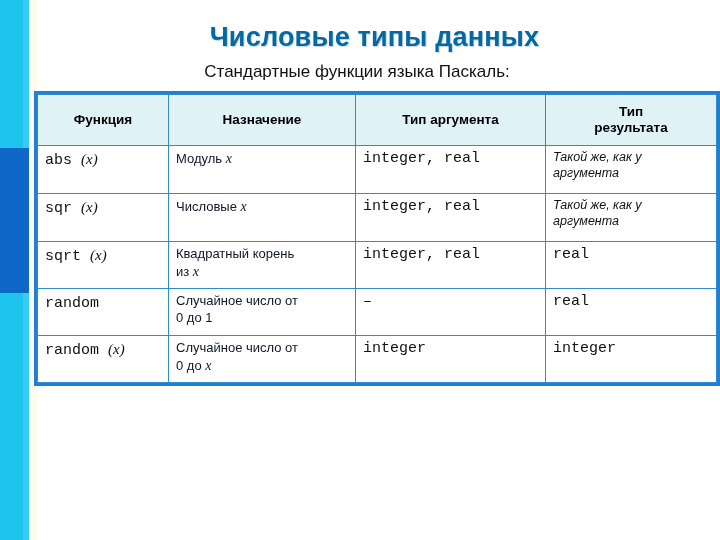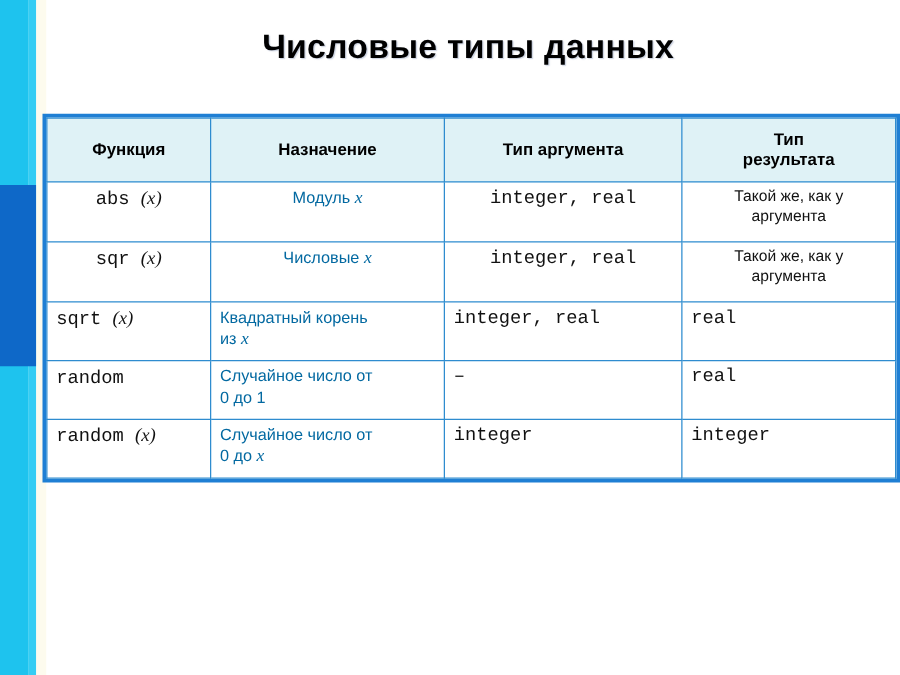--- a/index.html
+++ b/index.html
@@ -56,21 +56,21 @@
 
   
   #title {
     position: absolute;
     left: 29px;
     top: 22px;
     width: 691px;
     text-align: center;
     font-size: 27px;
     font-weight: bold;
-    color: #000000;
+    color: #0369a1;
     letter-spacing: 0.2px;
     text-shadow: 1px 1px 1px rgba(180,190,210,0.75);
     white-space: nowrap;
   }
   #subtitle {
     position: absolute;
     left: 37px;
     top: 62px;
     width: 640px;
     text-align: center;
@@ -120,50 +120,52 @@
     white-space: pre;
   }
   .cell-mono .var {
     font-family: "Liberation Serif", serif;
     font-style: italic;
     font-size: 15px;
   }
   .cell-desc {
     font-family: "Liberation Sans", sans-serif;
     font-size: 13px;
-    color: #0369a1;
+    color: #0f172a;
     line-height: 1.3;
   }
   .cell-desc .var {
     font-family: "Liberation Serif", serif;
     font-style: italic;
     font-size: 14px;
   }
   .cell-res-text {
     font-family: "Liberation Sans", sans-serif;
     font-size: 12.5px;
     color: #111111;
     line-height: 1.25;
-  }
-  .r-tall { height: 48px; text-align: center; }
+    font-style: italic;
+  }
+  .r-tall { height: 48px; }
   .r-med  { height: 47px; }
   .r-short{ height: 33px; }
   .pad-top { padding-top: 8px; }
 </style>
 </head>
 <body>
 
 <div id="slide">
 
   <div class="rail-cyan"></div>
   <div class="rail-cyan-light"></div>
   <div class="rail-dark-block"></div>
   <div class="rail-cream"></div>
 
   <div id="title">Числовые типы данных</div>
+  <div id="subtitle">Стандартные функции языка Паскаль:</div>
 
   <table id="func-table">
     <colgroup>
       <col class="col-func">
         <col class="col-desc">
         <col class="col-arg">
         <col class="col-res">
     </colgroup>
     <thead>
       <tr>

